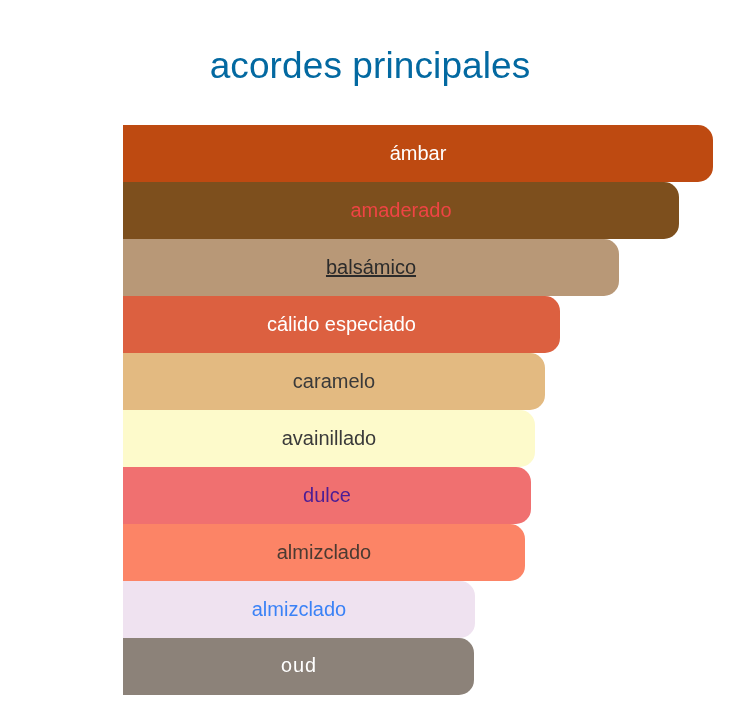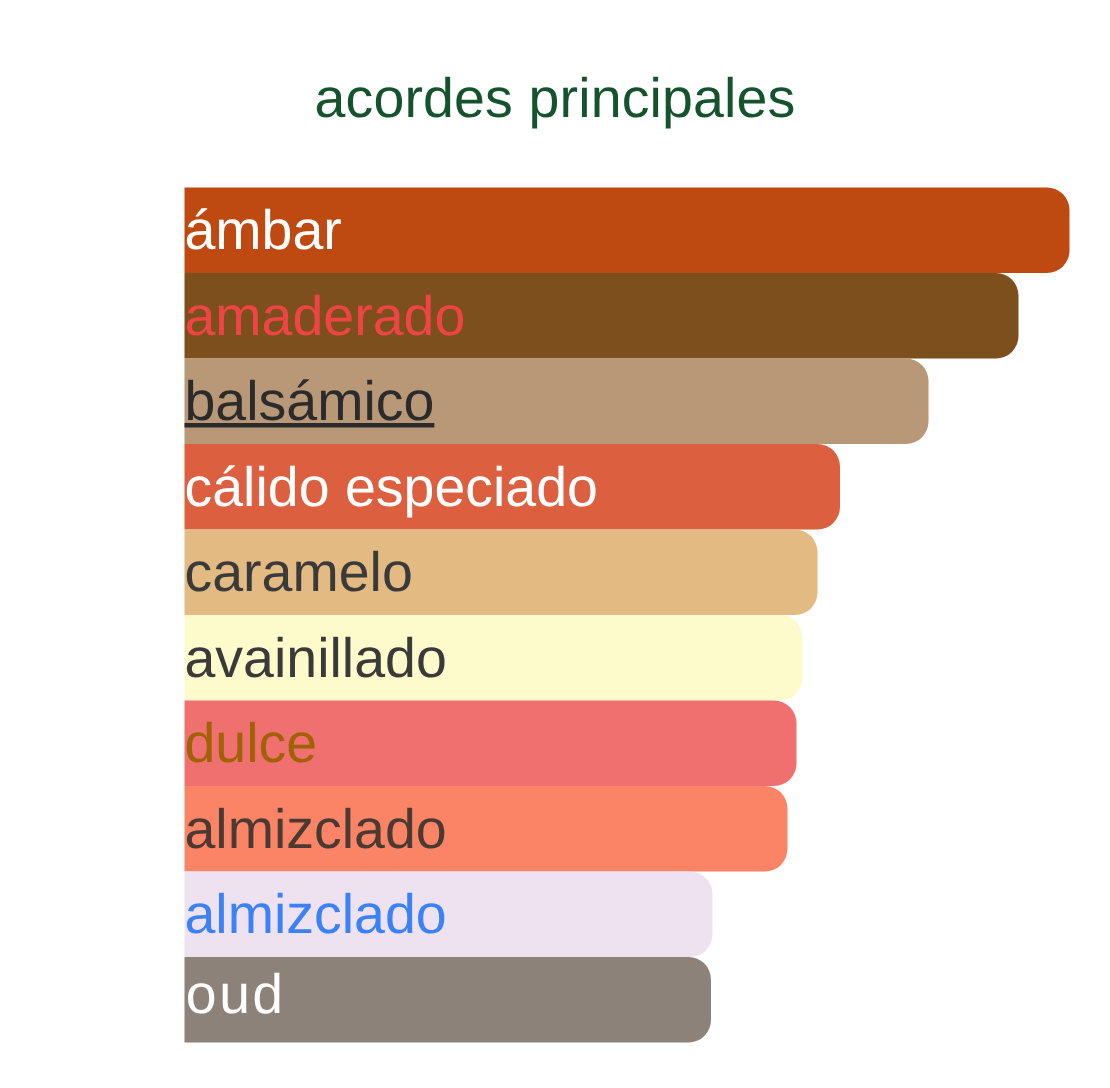--- a/index.html
+++ b/index.html
@@ -27,21 +27,21 @@
   
   #chart-title {
     position: absolute;
     left: 0;
     top: 44px;
     width: 740px;
     text-align: center;
     font-size: 37px;
     font-weight: 400;
     line-height: 44px;
-    color: #14532d;
+    color: #0369a1;
     letter-spacing: 0.1px;
     white-space: nowrap;
   }
 
   
   #bars-area {
     position: absolute;
     left: 0;
     top: 0;
     width: 740px;
@@ -61,21 +61,22 @@
     height: 57px;
     border-radius: 0 15px 15px 0;
   }
 
   .bar-label {
     position: absolute;
     left: 0;
     top: 0;
     height: 69px;
     line-height: 57px;
-    font-size: 37px;
+    text-align: center;
+    font-size: 20px;
     font-weight: 400;
     white-space: nowrap;
     overflow: visible;
   }
 </style>
 </head>
 <body>
 
 <div id="chart-root">
 
@@ -101,21 +102,21 @@
       <div class="bar-row" style="top: 353px; width: 422px;">
         <div class="bar-fill" style="width: 422px; background: rgb(227, 186, 129);"></div>
         <div class="bar-label" style="width: 422px; color: rgb(58, 58, 58);">caramelo</div>
       </div>
       <div class="bar-row" style="top: 410px; width: 412px;">
         <div class="bar-fill" style="width: 412px; background: rgb(253, 250, 203);"></div>
         <div class="bar-label" style="width: 412px; color: rgb(58, 58, 58);">avainillado</div>
       </div>
       <div class="bar-row" style="top: 467px; width: 408px;">
         <div class="bar-fill" style="width: 408px; background: rgb(240, 112, 112);"></div>
-        <div class="bar-label" style="width: 408px; color: #a16207;">dulce</div>
+        <div class="bar-label" style="width: 408px; color: #4c1d95;">dulce</div>
       </div>
       <div class="bar-row" style="top: 524px; width: 402px;">
         <div class="bar-fill" style="width: 402px; background: rgb(252, 132, 102);"></div>
         <div class="bar-label" style="width: 402px; color: rgb(74, 58, 50);">almizclado</div>
       </div>
       <div class="bar-row" style="top: 581px; width: 352px;">
         <div class="bar-fill" style="width: 352px; background: rgb(239, 226, 240);"></div>
         <div class="bar-label" style="width: 352px; color: #3b82f6;">almizclado</div>
       </div>
       <div class="bar-row" style="top: 638px; width: 351px;">

